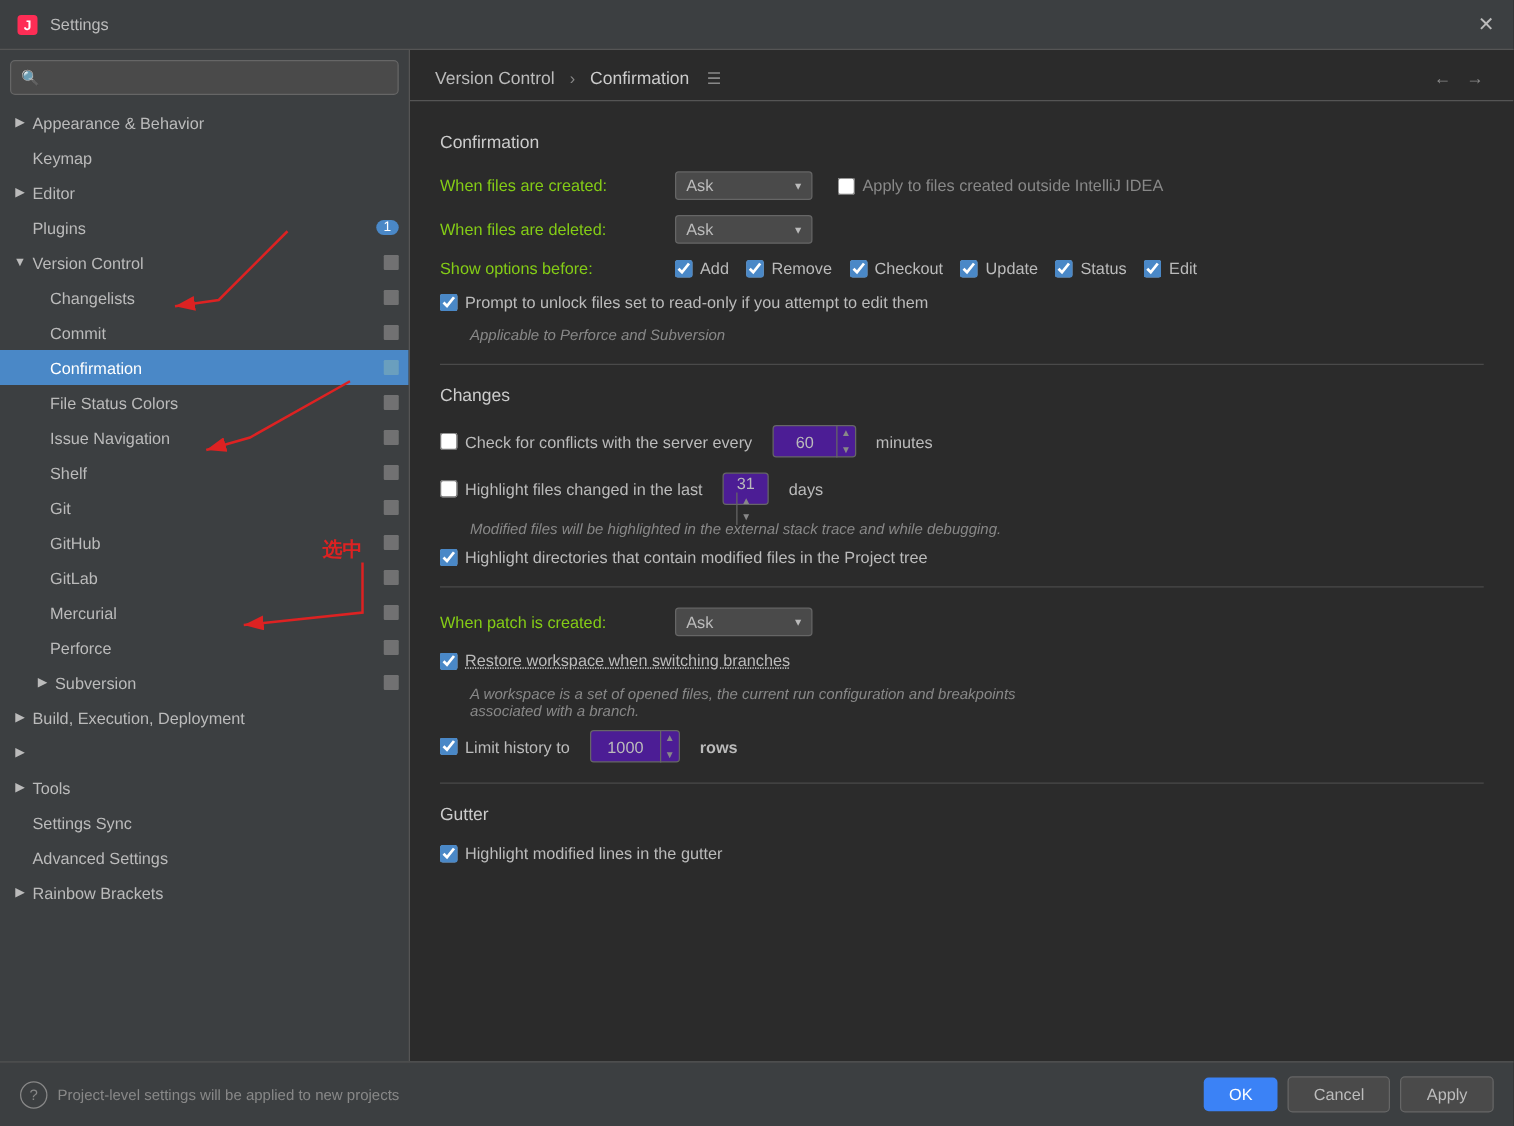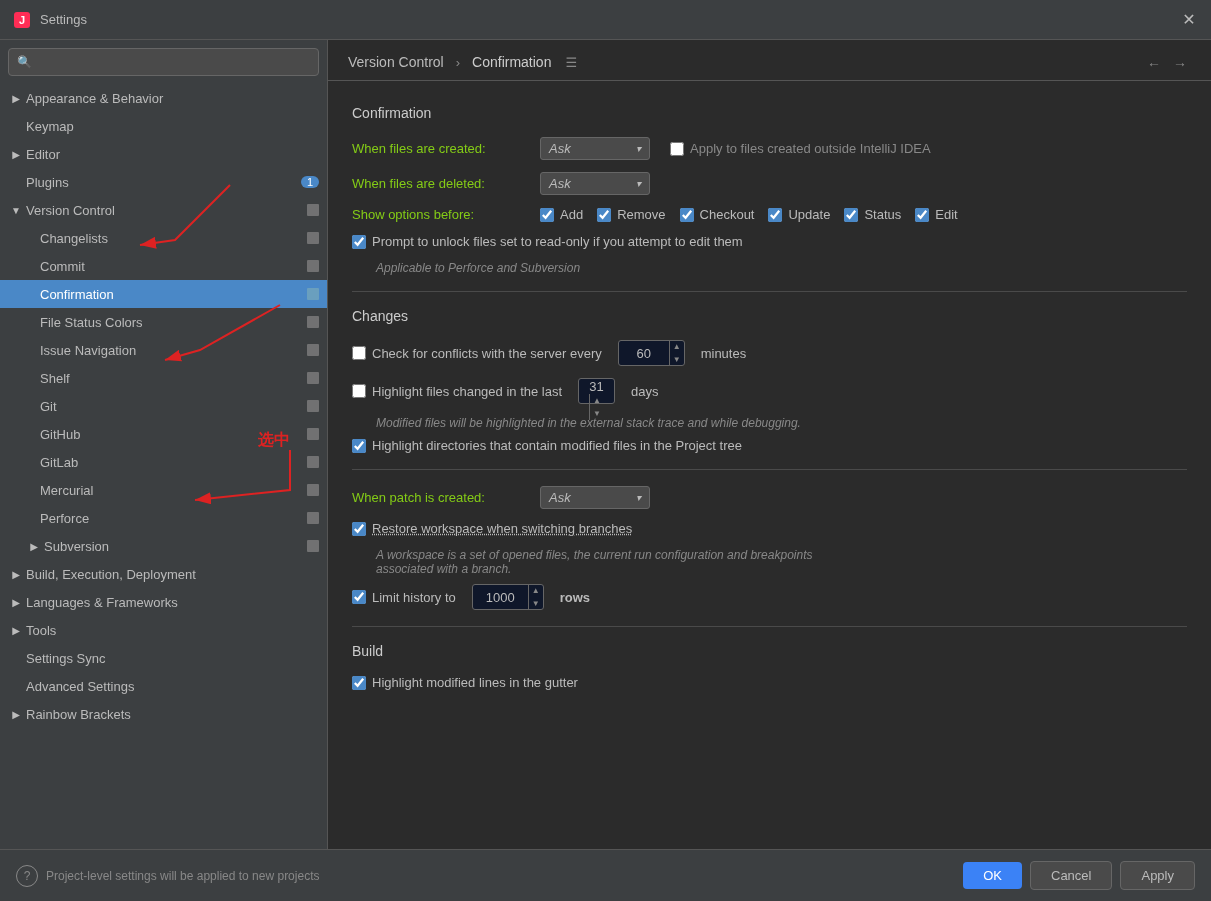--- a/index.html
+++ b/index.html
@@ -189,21 +189,20 @@
       border: 1px solid #666;
       border-radius: 3px;
       color: #bbb;
       padding: 3px 8px;
       display: flex;
       align-items: center;
       gap: 22px;
       min-width: 110px;
       cursor: pointer;
       font-size: 13px;
-      font-style: italic;
     }
     .select-box .arrow {
       margin-left: auto;
       font-size: 10px;
     }
     .checkbox-label {
       display: flex;
       align-items: center;
       gap: 6px;
       color: #bbb;
@@ -227,21 +226,21 @@
       margin-left: 24px;
       margin-bottom: 8px;
       font-style: italic;
     }
     .divider {
       border: none;
       border-top: 1px solid #4a4a4a;
       margin: 16px 0;
     }
     .spinner-input {
-      background: #0f172a;
+      background: #4c1d95;
       border: 1px solid #666;
       border-radius: 3px;
       color: #bbb;
       display: flex;
       align-items: center;
       height: 26px;
     }
     .spinner-input input {
       background: transparent;
       border: none;
@@ -449,21 +448,20 @@
         <span class="vcs-icon"></span>
       </div>
 
       <div class="sidebar-item">
         <span class="expand-icon">▶</span>
         <span class="item-label">Build, Execution, Deployment</span>
       </div>
 
       <div class="sidebar-item">
         <span class="expand-icon">▶</span>
-        <span class="item-label">Languages &amp; Frameworks</span>
       </div>
 
       <div class="sidebar-item">
         <span class="expand-icon">▶</span>
         <span class="item-label">Tools</span>
       </div>
 
       <div class="sidebar-item">
         <span class="expand-icon"></span>
         <span class="item-label">Settings Sync</span>
@@ -647,21 +645,21 @@
           <div class="spin-btns">
             <button>▲</button>
             <button>▼</button>
           </div>
         </div>
         <span style="margin-left:8px;font-weight:bold;">rows</span>
       </div>
 
       <hr class="divider">
 
-      <div class="section-title">Build</div>
+      <div class="section-title">Gutter</div>
       <div class="setting-row">
         <label class="checkbox-label">
           <input type="checkbox" checked="" style="">
           <span>Highlight modified lines in the gutter</span>
         </label>
       </div>
 
     </div>
   </div>
 </div>

